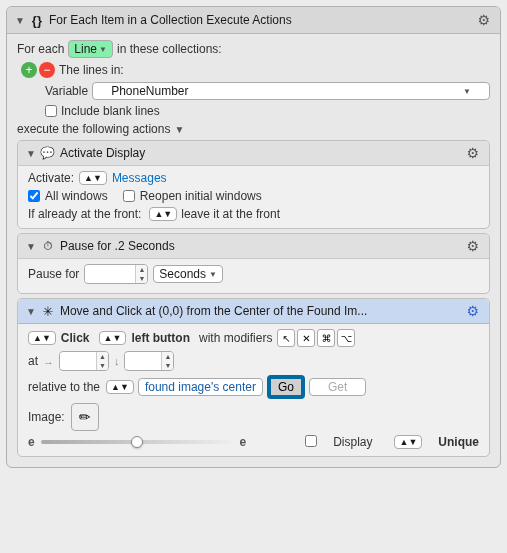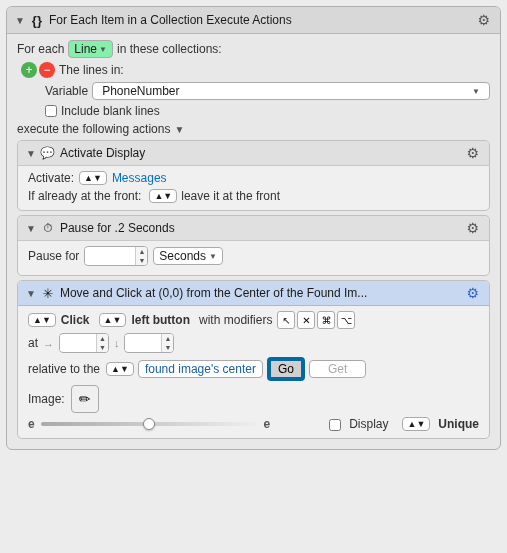--- a/index.html
+++ b/index.html
@@ -145,21 +145,21 @@
       margin-left: 28px;
       margin-bottom: 4px;
     }
 
     .variable-select {
       display: inline-flex;
       align-items: center;
       background: white;
       border: 1px solid #aaa;
       border-radius: 4px;
-      padding: 1px 9px;
+      padding: 1px 18px;
       font-size: 12px;
       cursor: pointer;
       flex: 1;
     }
 
     .checkbox-row {
       display: flex;
       align-items: center;
       gap: 4px;
       margin-left: 28px;
@@ -414,22 +414,22 @@
     }
 
     .slider-label {
       font-size: 12px;
       font-weight: 600;
       color: #555;
     }
 
     .display-row {
       display: flex;
-      align-items: flex-end;
-      gap: 8px;
+      align-items: flex-start;
+      gap: 16px;
       padding-left: 45px;
     }
 
     .stepper-select-wrap {
       display: inline-flex;
       align-items: center;
       background: white;
       border: 1px solid #aaa;
       border-radius: 4px;
       padding: 1px 4px;
@@ -514,20 +514,26 @@
 
         <div class="action-row">
           <span class="label">Activate:</span>
           <div class="stepper-select-wrap">
             <span style="font-size:9px;cursor:pointer;">▲</span>
             <span style="font-size:9px;cursor:pointer;">▼</span>
           </div>
           <span class="blue-link bold-label">Messages</span>
         </div>
 
+        <div class="action-row">
+          <input type="checkbox" checked="" class="checkbox" style="">
+          <span class="label">All windows</span>
+          <input type="checkbox" class="checkbox" style="margin-left: 10px;">
+          <span class="label">Reopen initial windows</span>
+        </div>
 
         <div class="already-row">
           <span class="label">If already at the front:</span>
           <div class="stepper-select-wrap" style="margin-left:4px;">
             <span style="font-size:9px;cursor:pointer;">▲</span>
             <span style="font-size:9px;cursor:pointer;">▼</span>
           </div>
           <span class="label">leave it at the front</span>
         </div>
 

